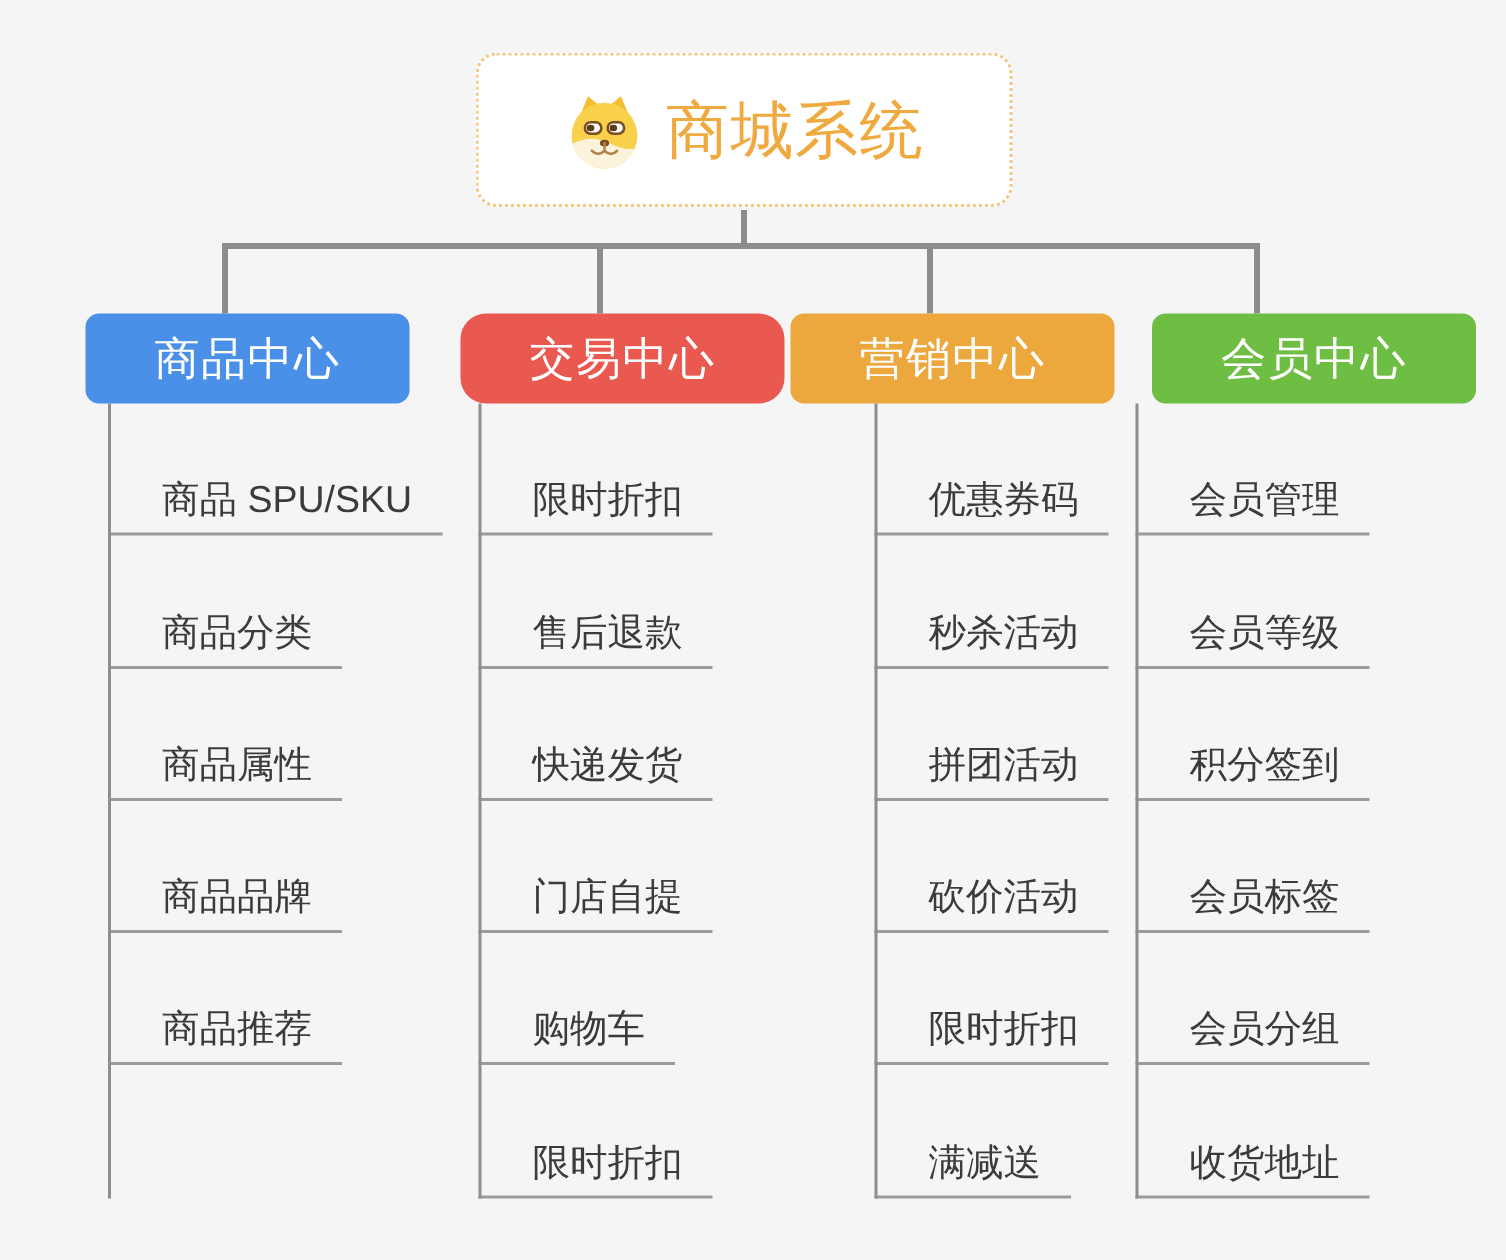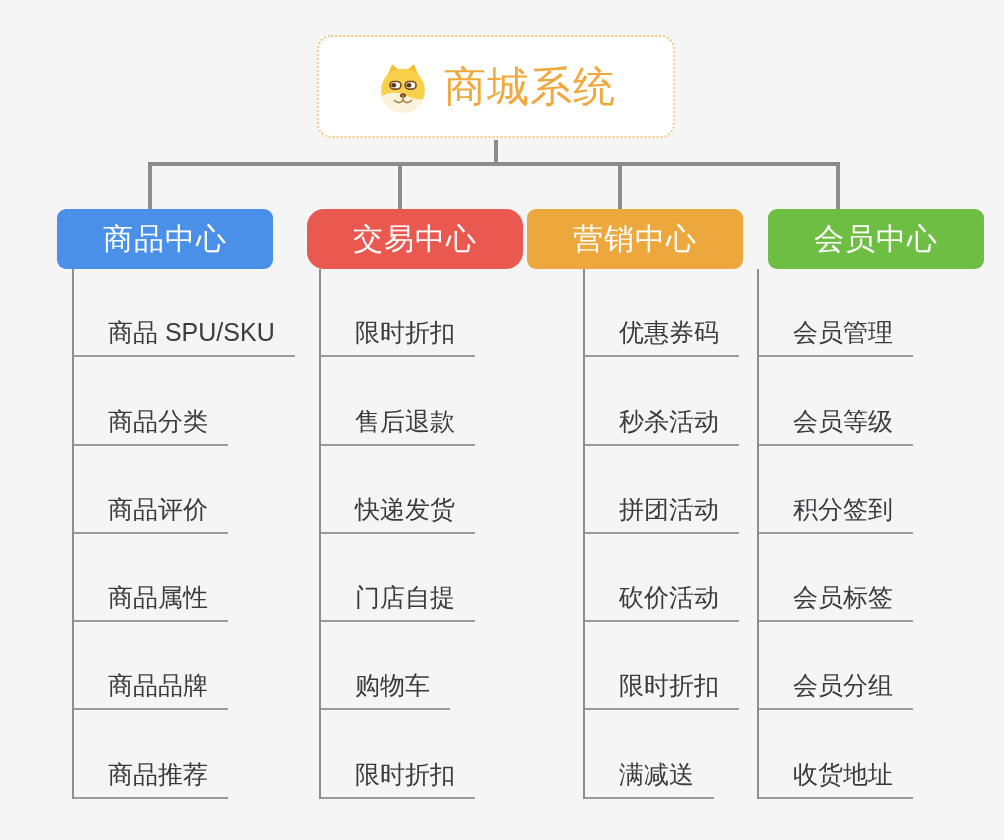--- a/index.html
+++ b/index.html
@@ -99,21 +99,20 @@
   </div>
 
   <div class="branch branch-1">商品中心</div>
   <div class="branch branch-2">交易中心</div>
   <div class="branch branch-3">营销中心</div>
   <div class="branch branch-4">会员中心</div>
 
   <div class="subcol subcol-1">
     <div class="subitem">商品 SPU/SKU</div>
     <div class="subitem">商品分类</div>
-    <div class="subitem">商品评价</div>
     <div class="subitem">商品属性</div>
     <div class="subitem">商品品牌</div>
     <div class="subitem">商品推荐</div>
   </div>
 
   <div class="subcol subcol-2">
     <div class="subitem">限时折扣</div>
     <div class="subitem">售后退款</div>
     <div class="subitem">快递发货</div>
     <div class="subitem">门店自提</div>

